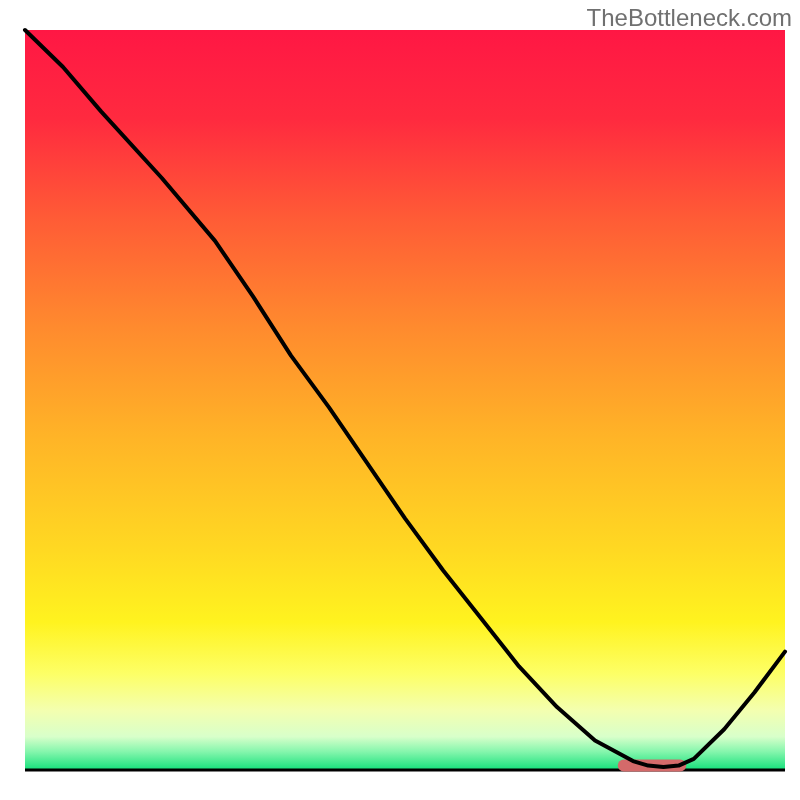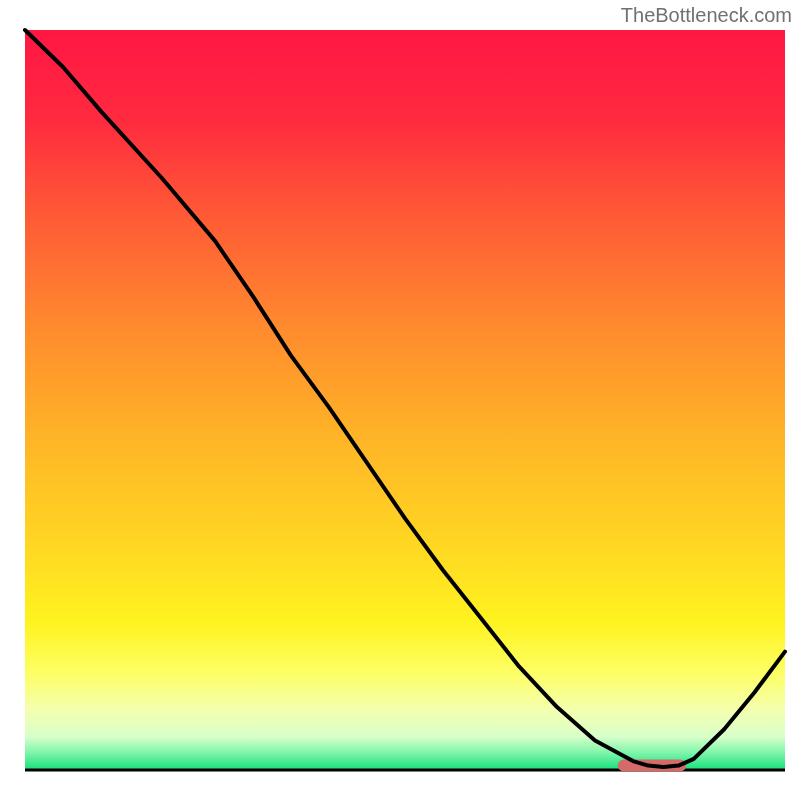--- a/index.html
+++ b/index.html
@@ -14,21 +14,21 @@
   .canvas {
     position: relative;
     width: 800px;
     height: 800px;
   }
   .watermark {
     position: absolute;
     top: 4px;
     right: 8px;
     color: #707070;
-    font-size: 20px;
+    font-size: 24px;
     font-weight: 400;
     letter-spacing: 0px;
   }
   svg.plot {
     position: absolute;
     top: 0;
     left: 0;
   }
 </style>
 </head>

